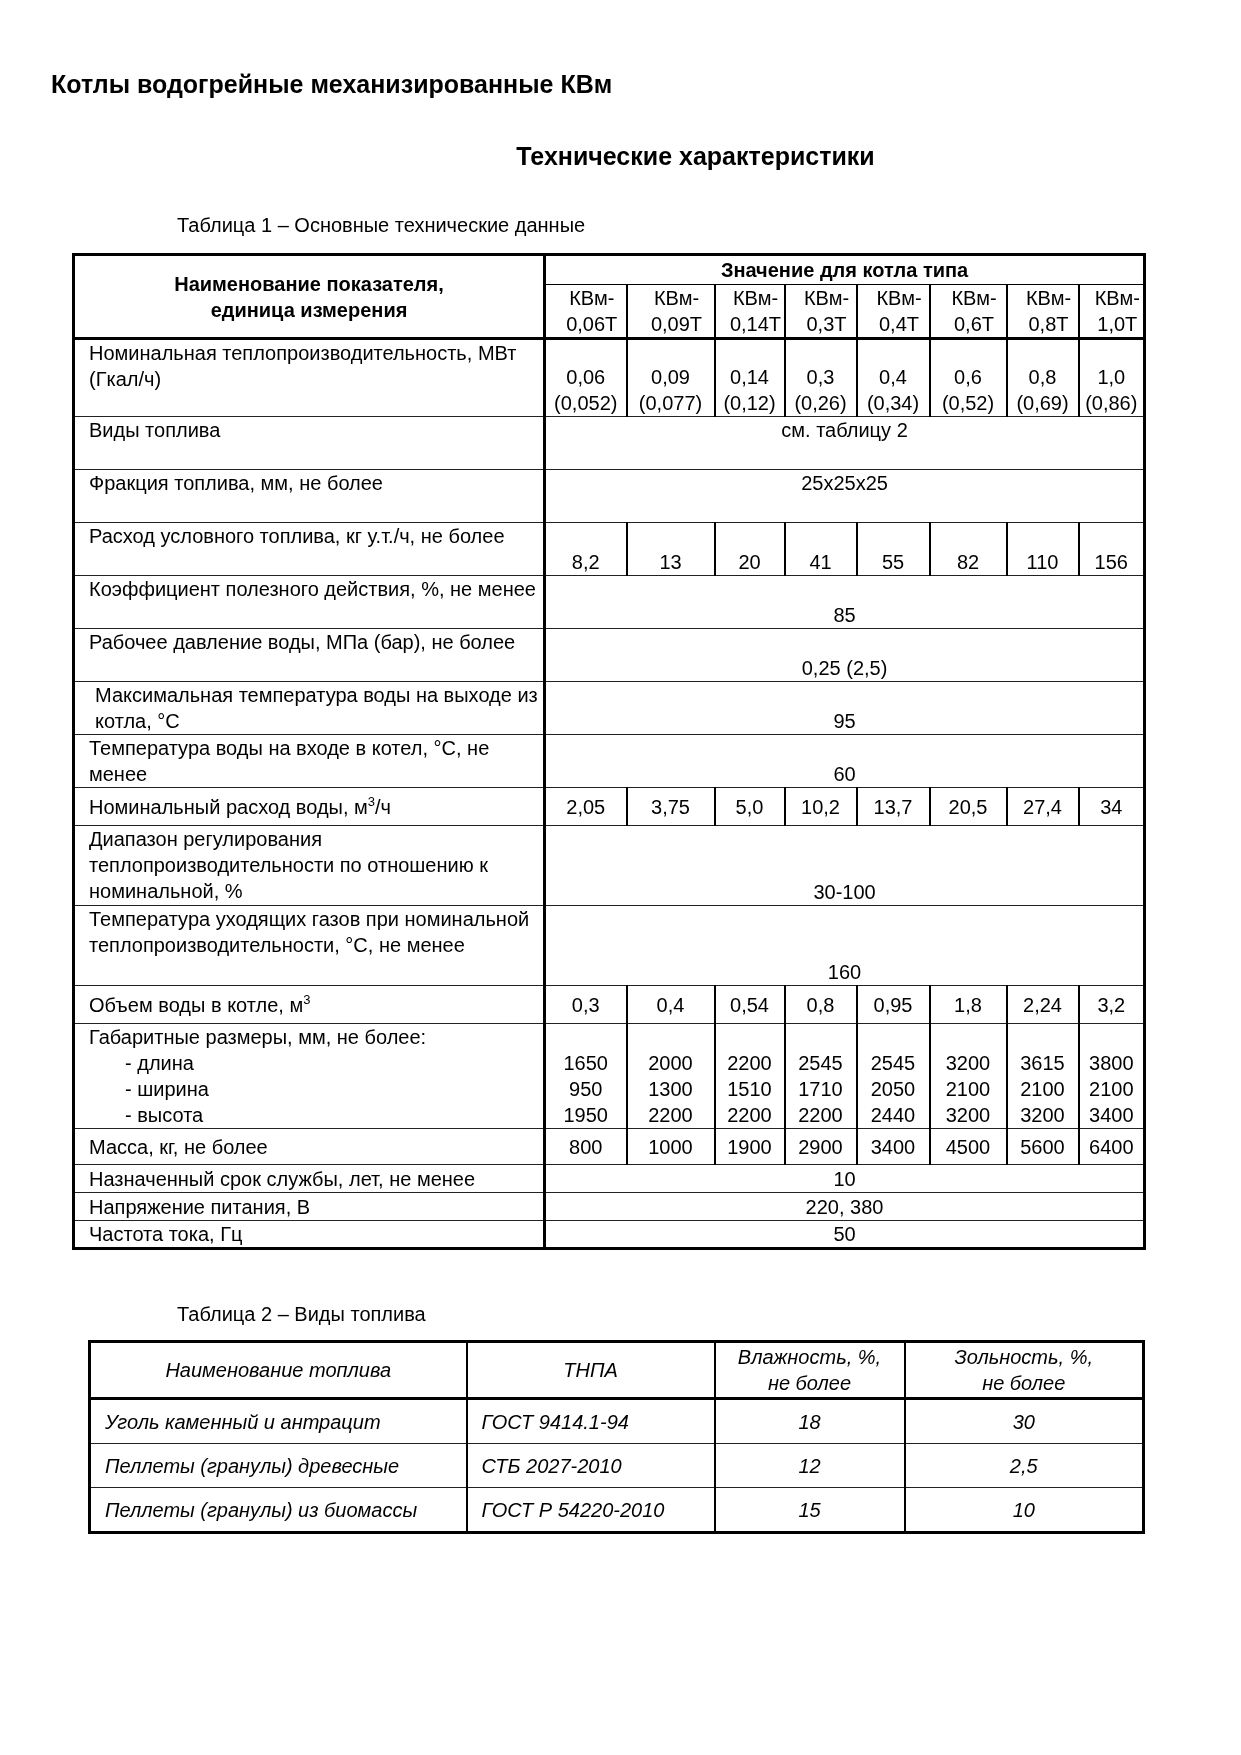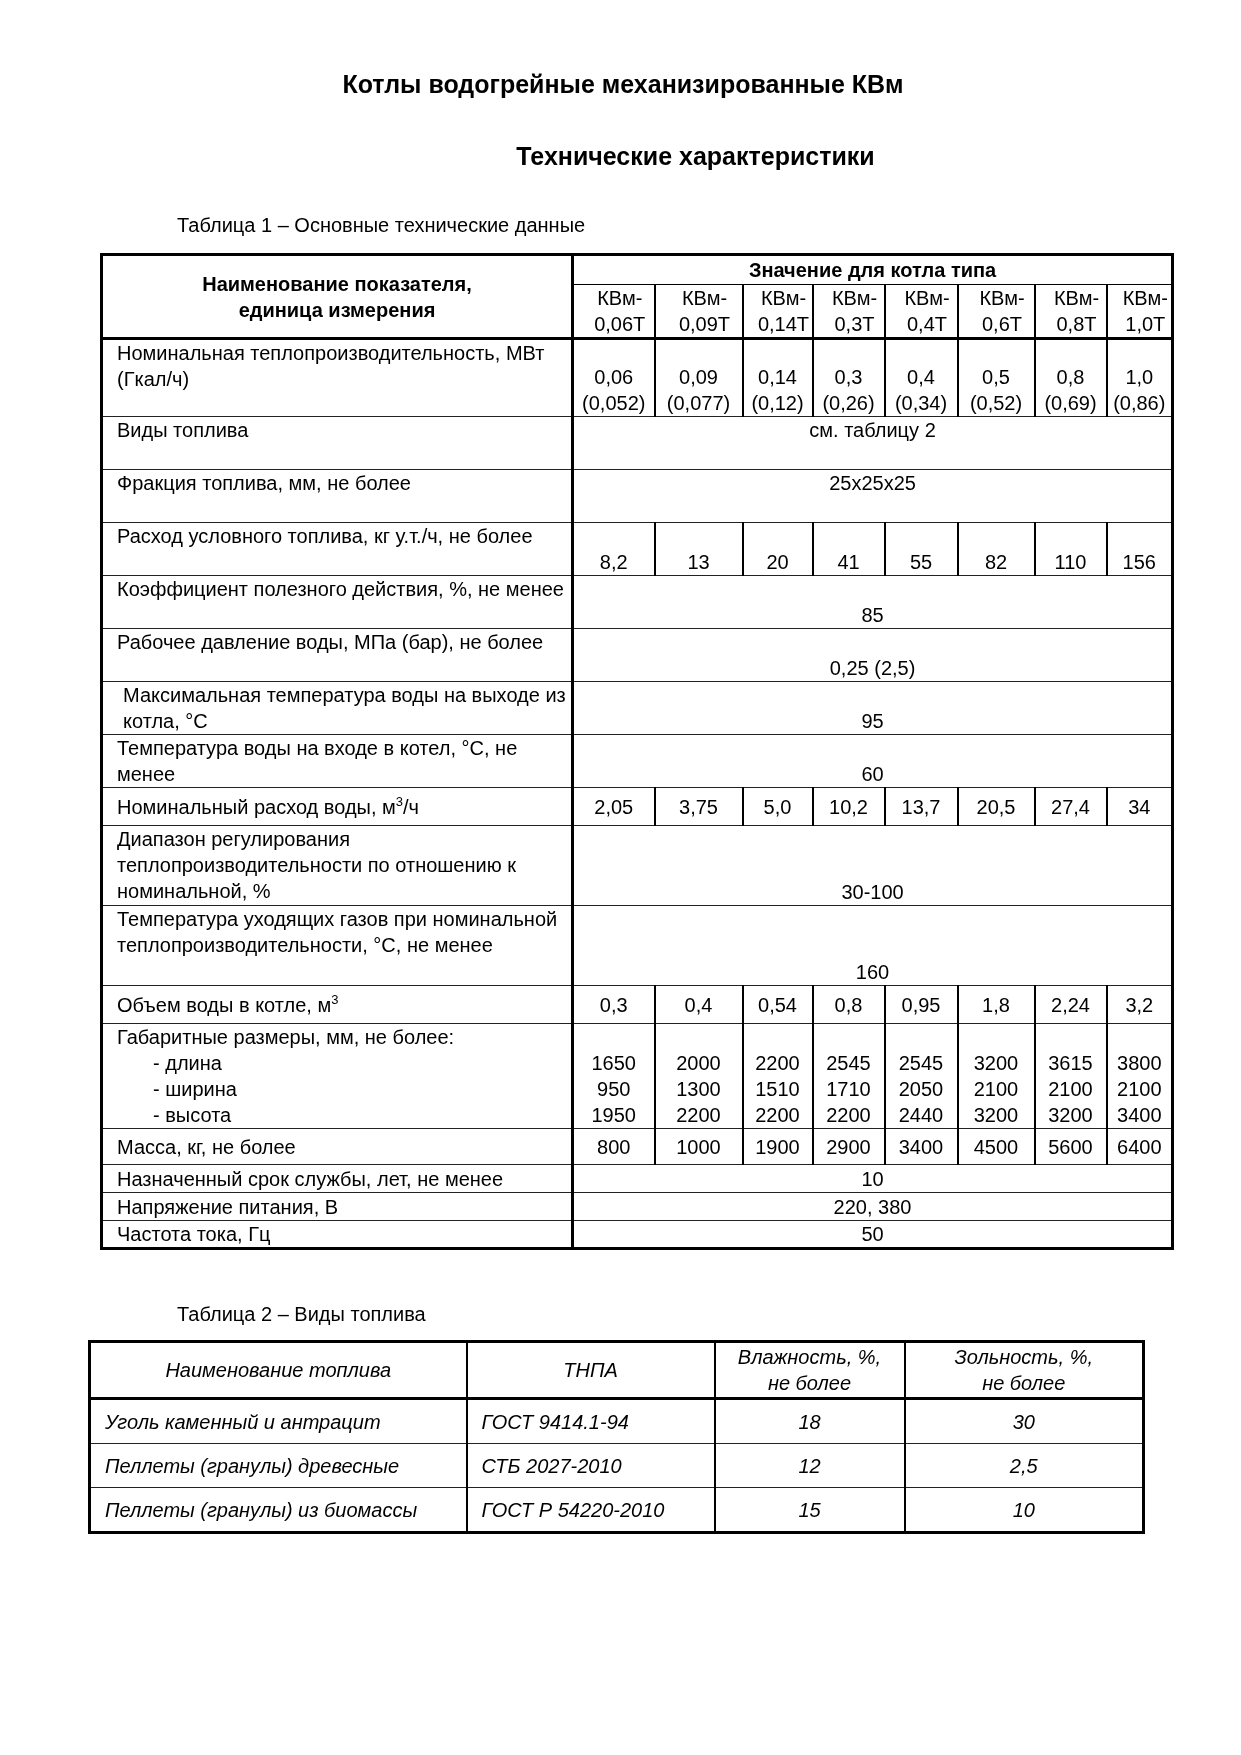--- a/index.html
+++ b/index.html
@@ -2,36 +2,36 @@
 <html><head>
 <meta charset="utf-8">
 <style>
   html, body { margin: 0; padding: 0; background: #ffffff; }
   body {
     width: 1241px; height: 1755px; position: relative; overflow: hidden;
     font-family: "Liberation Sans", sans-serif; color: #000;
   }
   .title {
     position: absolute; left: 0; width: 1182px; top: 70px;
-    text-align: center; font-weight: bold; font-size: 25px;
-    padding-left: 64px; box-sizing: border-box;
+    font-weight: bold; font-size: 25px;
+    padding-left: 51px; box-sizing: border-box;
   }
   .subtitle {
     position: absolute; left: 15px; width: 1241px; top: 142px;
     text-align: center; font-weight: bold; font-size: 25px;
     padding-left: 120px; box-sizing: border-box;
   }
   .caption {
     position: absolute; left: 177px; font-size: 20px;
   }
   table { border-collapse: collapse; position: absolute; }
   td, th { padding: 0; font-size: 20px; font-weight: normal; line-height: 26px; }
 
   
-  #t1 { left: 100px; top: 253px; width: 1074px; border: 3px solid #000; table-layout: fixed; }
+  #t1 { left: 72px; top: 253px; width: 1074px; border: 3px solid #000; table-layout: fixed; }
   #t1 td, #t1 th { border: 1px solid #222; }
   #t1 td.name { padding-left: 14px; vertical-align: top; text-align: left; border-right: 3px solid #000; }
   #t1 td.val { text-align: center; vertical-align: bottom; border-left: 2px solid #000; border-right: 2px solid #000; }
   #t1 td.span { text-align: center; vertical-align: bottom; }
   #t1 th.hname { font-weight: bold; text-align: center; vertical-align: middle; border-right: 3px solid #000; border-bottom: 3px solid #000; }
   #t1 th.hgroup { font-weight: bold; text-align: center; height: 28px; border-bottom: 1px solid #000; }
   #t1 th.hmodel { text-align: center; border-left: 2px solid #000; border-right: 2px solid #000; border-bottom: 3px solid #000; padding-left: 12px; }
   .indent { padding-left: 36px; display: block; }
   sup { font-size: 13px; line-height: 0; }
 
@@ -81,21 +81,21 @@
   </thead>
   <tbody id="t1-body">
 
     <tr style="height:78px">
       <td class="name">Номинальная теплопроизводительность, МВт (Гкал/ч)</td>
       <td class="val"><span>0,06</span><br><span>(0,052)</span></td>
       <td class="val"><span>0,09</span><br><span>(0,077)</span></td>
       <td class="val"><span>0,14</span><br><span>(0,12)</span></td>
       <td class="val"><span>0,3</span><br><span>(0,26)</span></td>
       <td class="val"><span>0,4</span><br><span>(0,34)</span></td>
-      <td class="val"><span>0,5</span><br><span>(0,52)</span></td>
+      <td class="val"><span>0,6</span><br><span>(0,52)</span></td>
       <td class="val"><span>0,8</span><br><span>(0,69)</span></td>
       <td class="val"><span>1,0</span><br><span>(0,86)</span></td>
     </tr>
     <tr style="height:53px">
       <td class="name">Виды топлива</td>
       <td class="span" colspan="8" style="vertical-align:top">см. таблицу 2</td>
     </tr>
     <tr style="height:53px">
       <td class="name">Фракция топлива, мм, не более</td>
       <td class="span" colspan="8" style="vertical-align:top">25х25х25</td>

